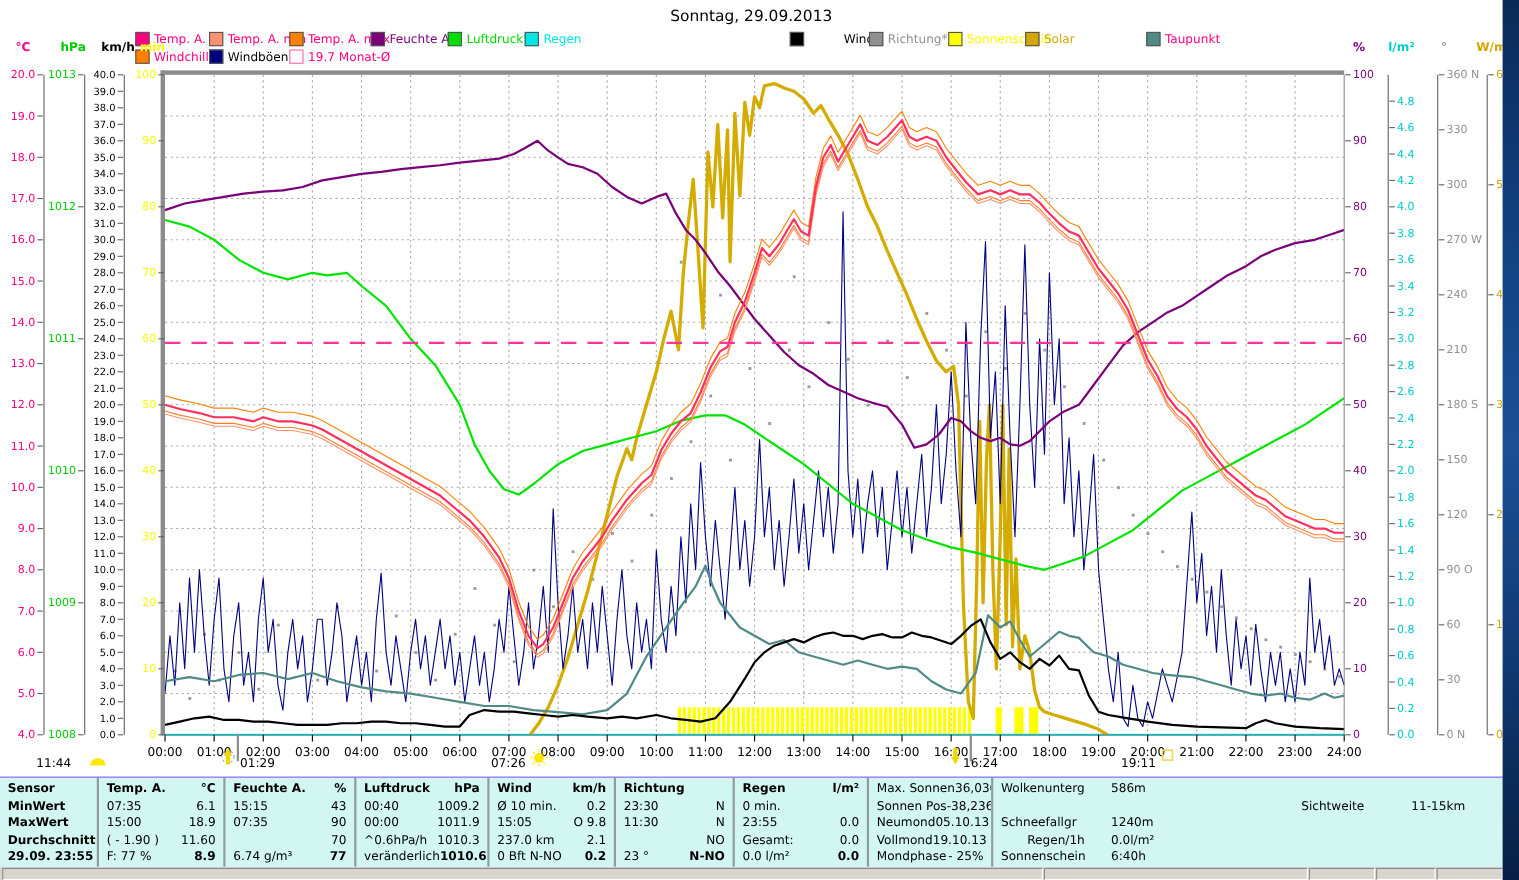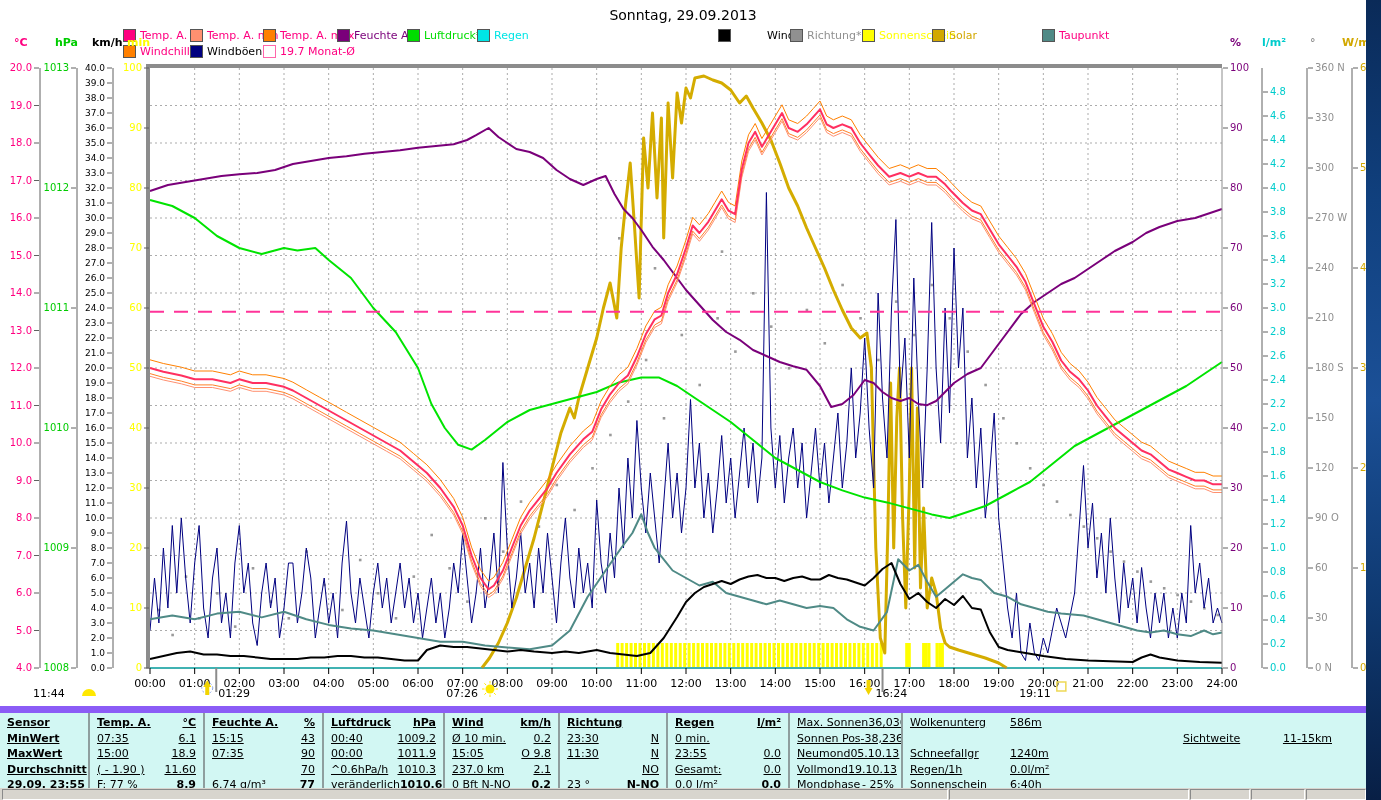--- a/index.html
+++ b/index.html
@@ -4,21 +4,21 @@
 <style>
   html,body{margin:0;padding:0;background:#fff;}
   #screen{position:relative;width:1381px;height:800px;background:#ffffff;overflow:hidden;
           font-family:"DejaVu Sans","Liberation Sans",sans-serif;}
   #title{position:absolute;top:7px;left:0;width:1366px;text-align:center;font-size:14px;color:#000;}
   #chart-svg{position:absolute;top:0;left:0;}
   .leg-item{position:absolute;display:flex;align-items:center;gap:4px;font-size:11px;white-space:nowrap;}
   .leg-sq{width:11px;height:11px;border:1px solid #555;display:inline-block;}
   .axh{position:absolute;font-size:11px;font-weight:bold;white-space:nowrap;}
   #wxtable{position:absolute;left:0;top:706px;width:1366px;height:81px;background:#D2F7F3;
-           display:flex;font-size:11px;color:#000;border-top:7px solid #8b5cf6;text-decoration:underline;}
+           display:flex;font-size:11px;color:#000;border-top:1px solid #8b5cf6;}
   .tcol{box-sizing:border-box;padding-top:2px;}
   .tcol + .tcol{border-left:2px solid #8E9E9E;}
   .trow{height:15.5px;line-height:15.5px;display:flex;justify-content:space-between;
         padding:0 7px 0 7px;white-space:nowrap;overflow:hidden;}
   .b{font-weight:bold;}
   #statusbar{position:absolute;left:0;top:788px;width:1366px;height:12px;background:#D8D5CE;}
   .sb-panel{position:absolute;top:1px;height:9px;background:#D8D5CE;
             border-top:1px solid #8a8a8a;border-left:1px solid #8a8a8a;
             border-bottom:1px solid #ffffff;border-right:1px solid #ffffff;}
   #blueband{position:absolute;right:0;top:0;width:15px;height:800px;
@@ -873,21 +873,21 @@
         </div>
         <div class="trow" style="justify-content: flex-end;">
           <span style="width: 100px;">Sichtweite</span>
           <span>11-15km</span>
         </div>
         <div class="trow" style="justify-content: flex-start;">
           <span style="width: 100px;">Schneefallgr</span>
           <span>1240m</span>
         </div>
         <div class="trow" style="justify-content: flex-start;">
-          <span style="width: 100px;">Regen/1h</span>
+          <span style="width: 100px; text-align: center;">Regen/1h</span>
           <span>0.0l/m²</span>
         </div>
         <div class="trow" style="justify-content: flex-start;">
           <span style="width: 100px;">Sonnenschein</span>
           <span>6:40h</span>
         </div>
       </div>
     </div>
   <div id="statusbar">
       <div class="sb-panel" style="left: 2px; width: 944px;"></div>

